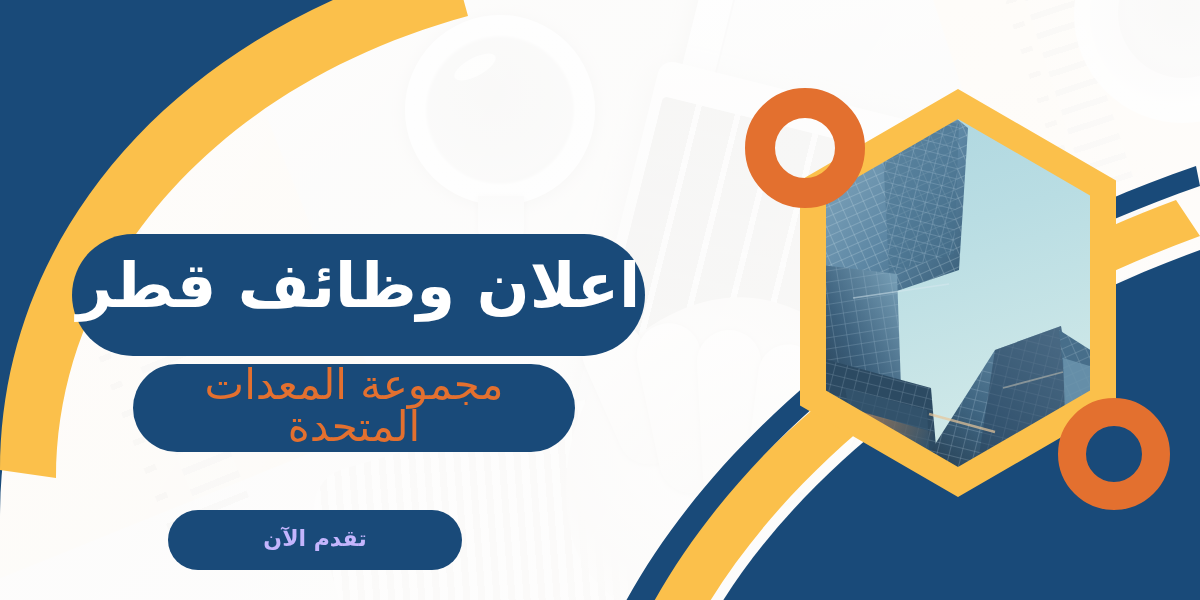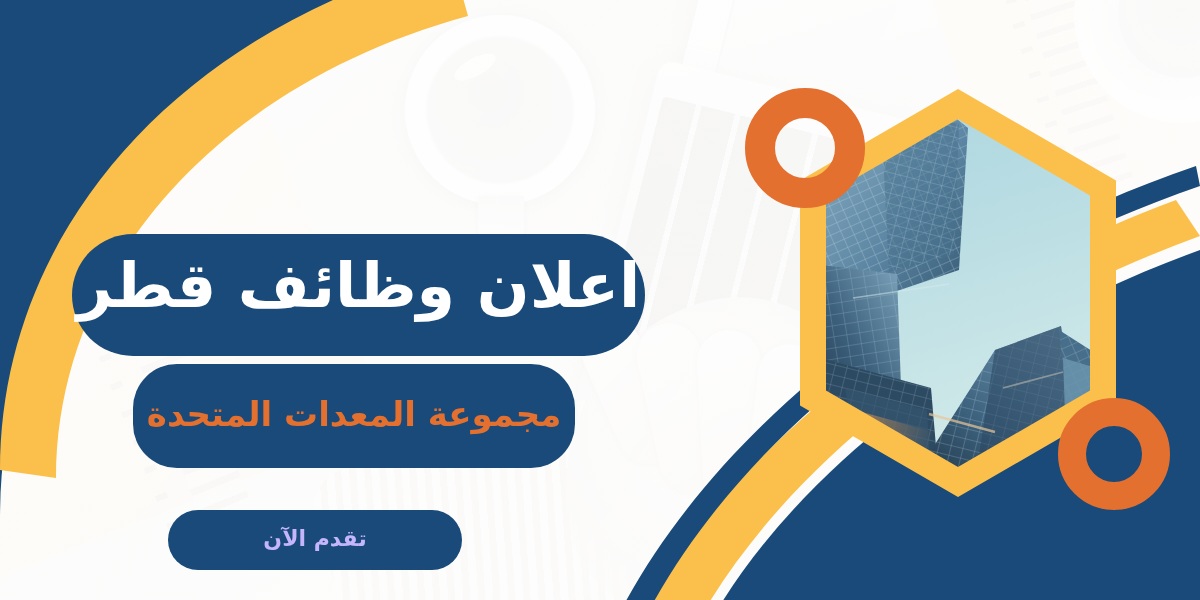--- a/index.html
+++ b/index.html
@@ -205,24 +205,24 @@
   .pill-title{
     left:72px;top:192px;width:573px;height:122px;
     border-radius:61px;
     color:#ffffff;
     font-size:62px;font-weight:700;
     letter-spacing:0;
     padding-bottom:18px;
     margin-top:42px;
   }
   .pill-subtitle{
-    left:133px;top:364px;width:442px;height:104px;
+    left:133px;top:364px;width:442px;height:88px;
     border-radius:44px;
     color:#E3702F;
-    font-size:34px;font-weight:700;
+    font-size:42px;font-weight:400;
     padding-bottom:4px;
   }
   .pill-cta{
     left:168px;top:510px;width:294px;height:60px;
     border-radius:30px;
     color:#c4b5fd;
     font-size:22px;font-weight:700;
     padding-bottom:2px;
     cursor:pointer;
   }

